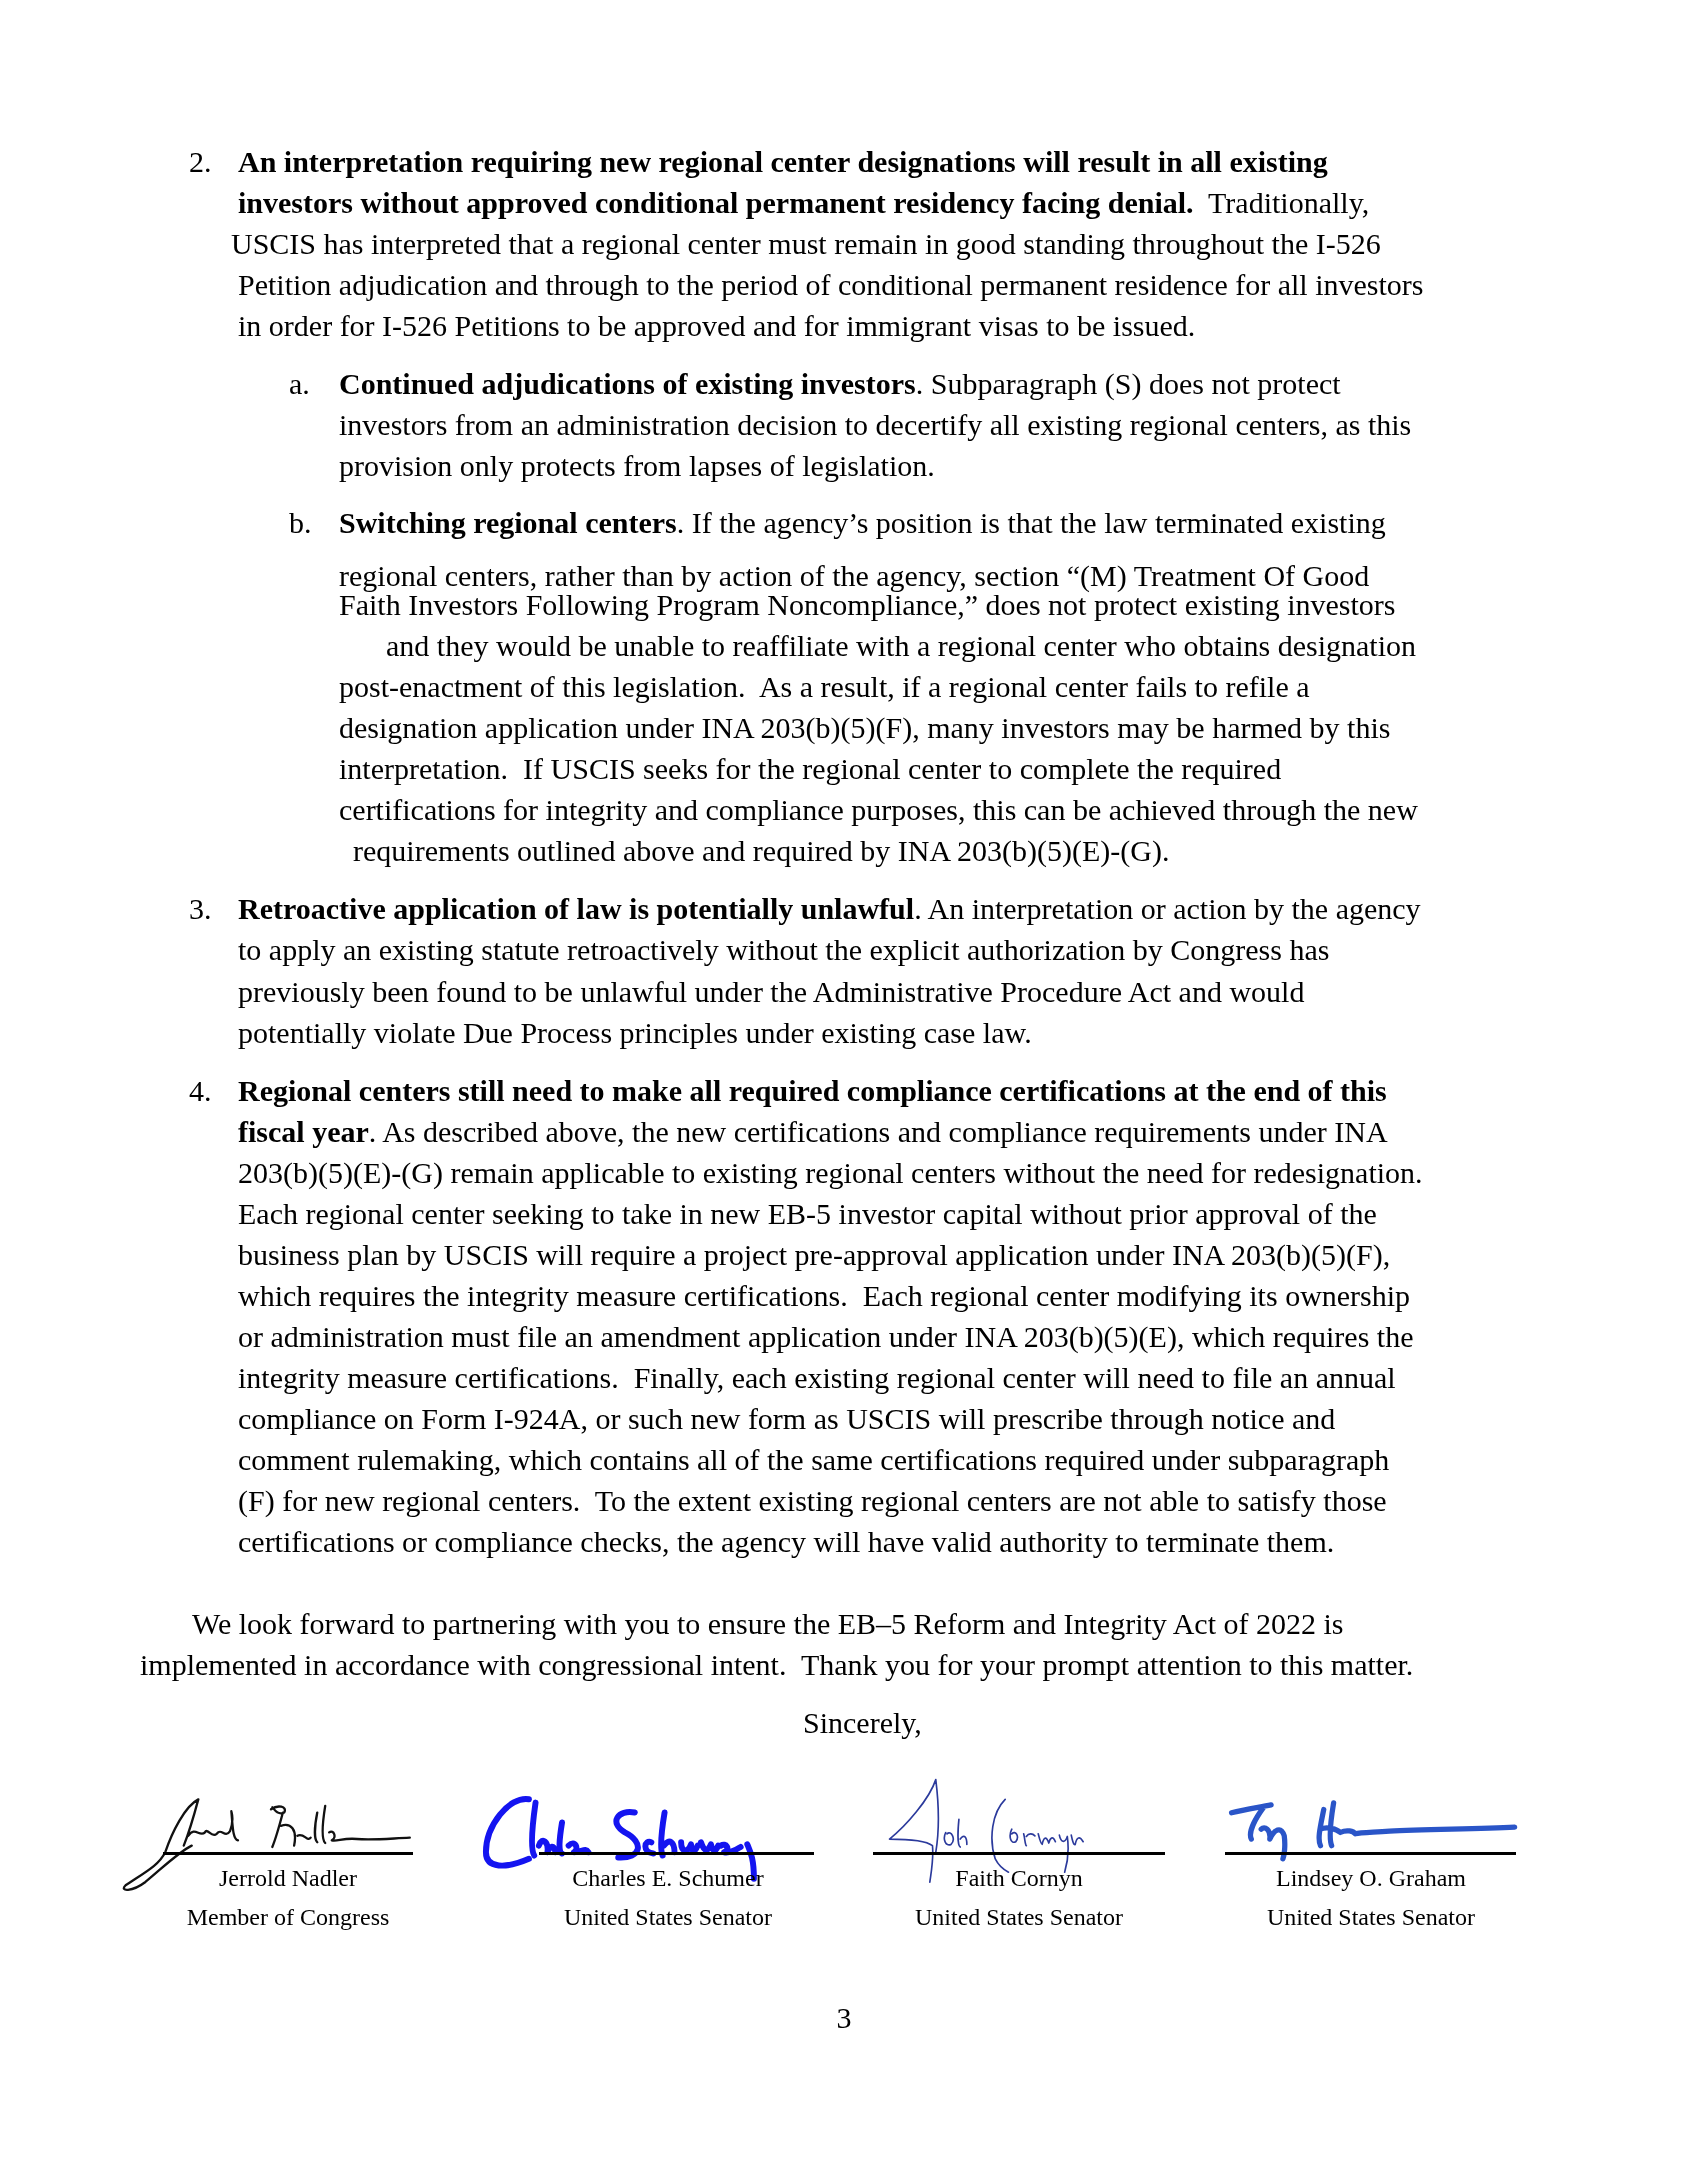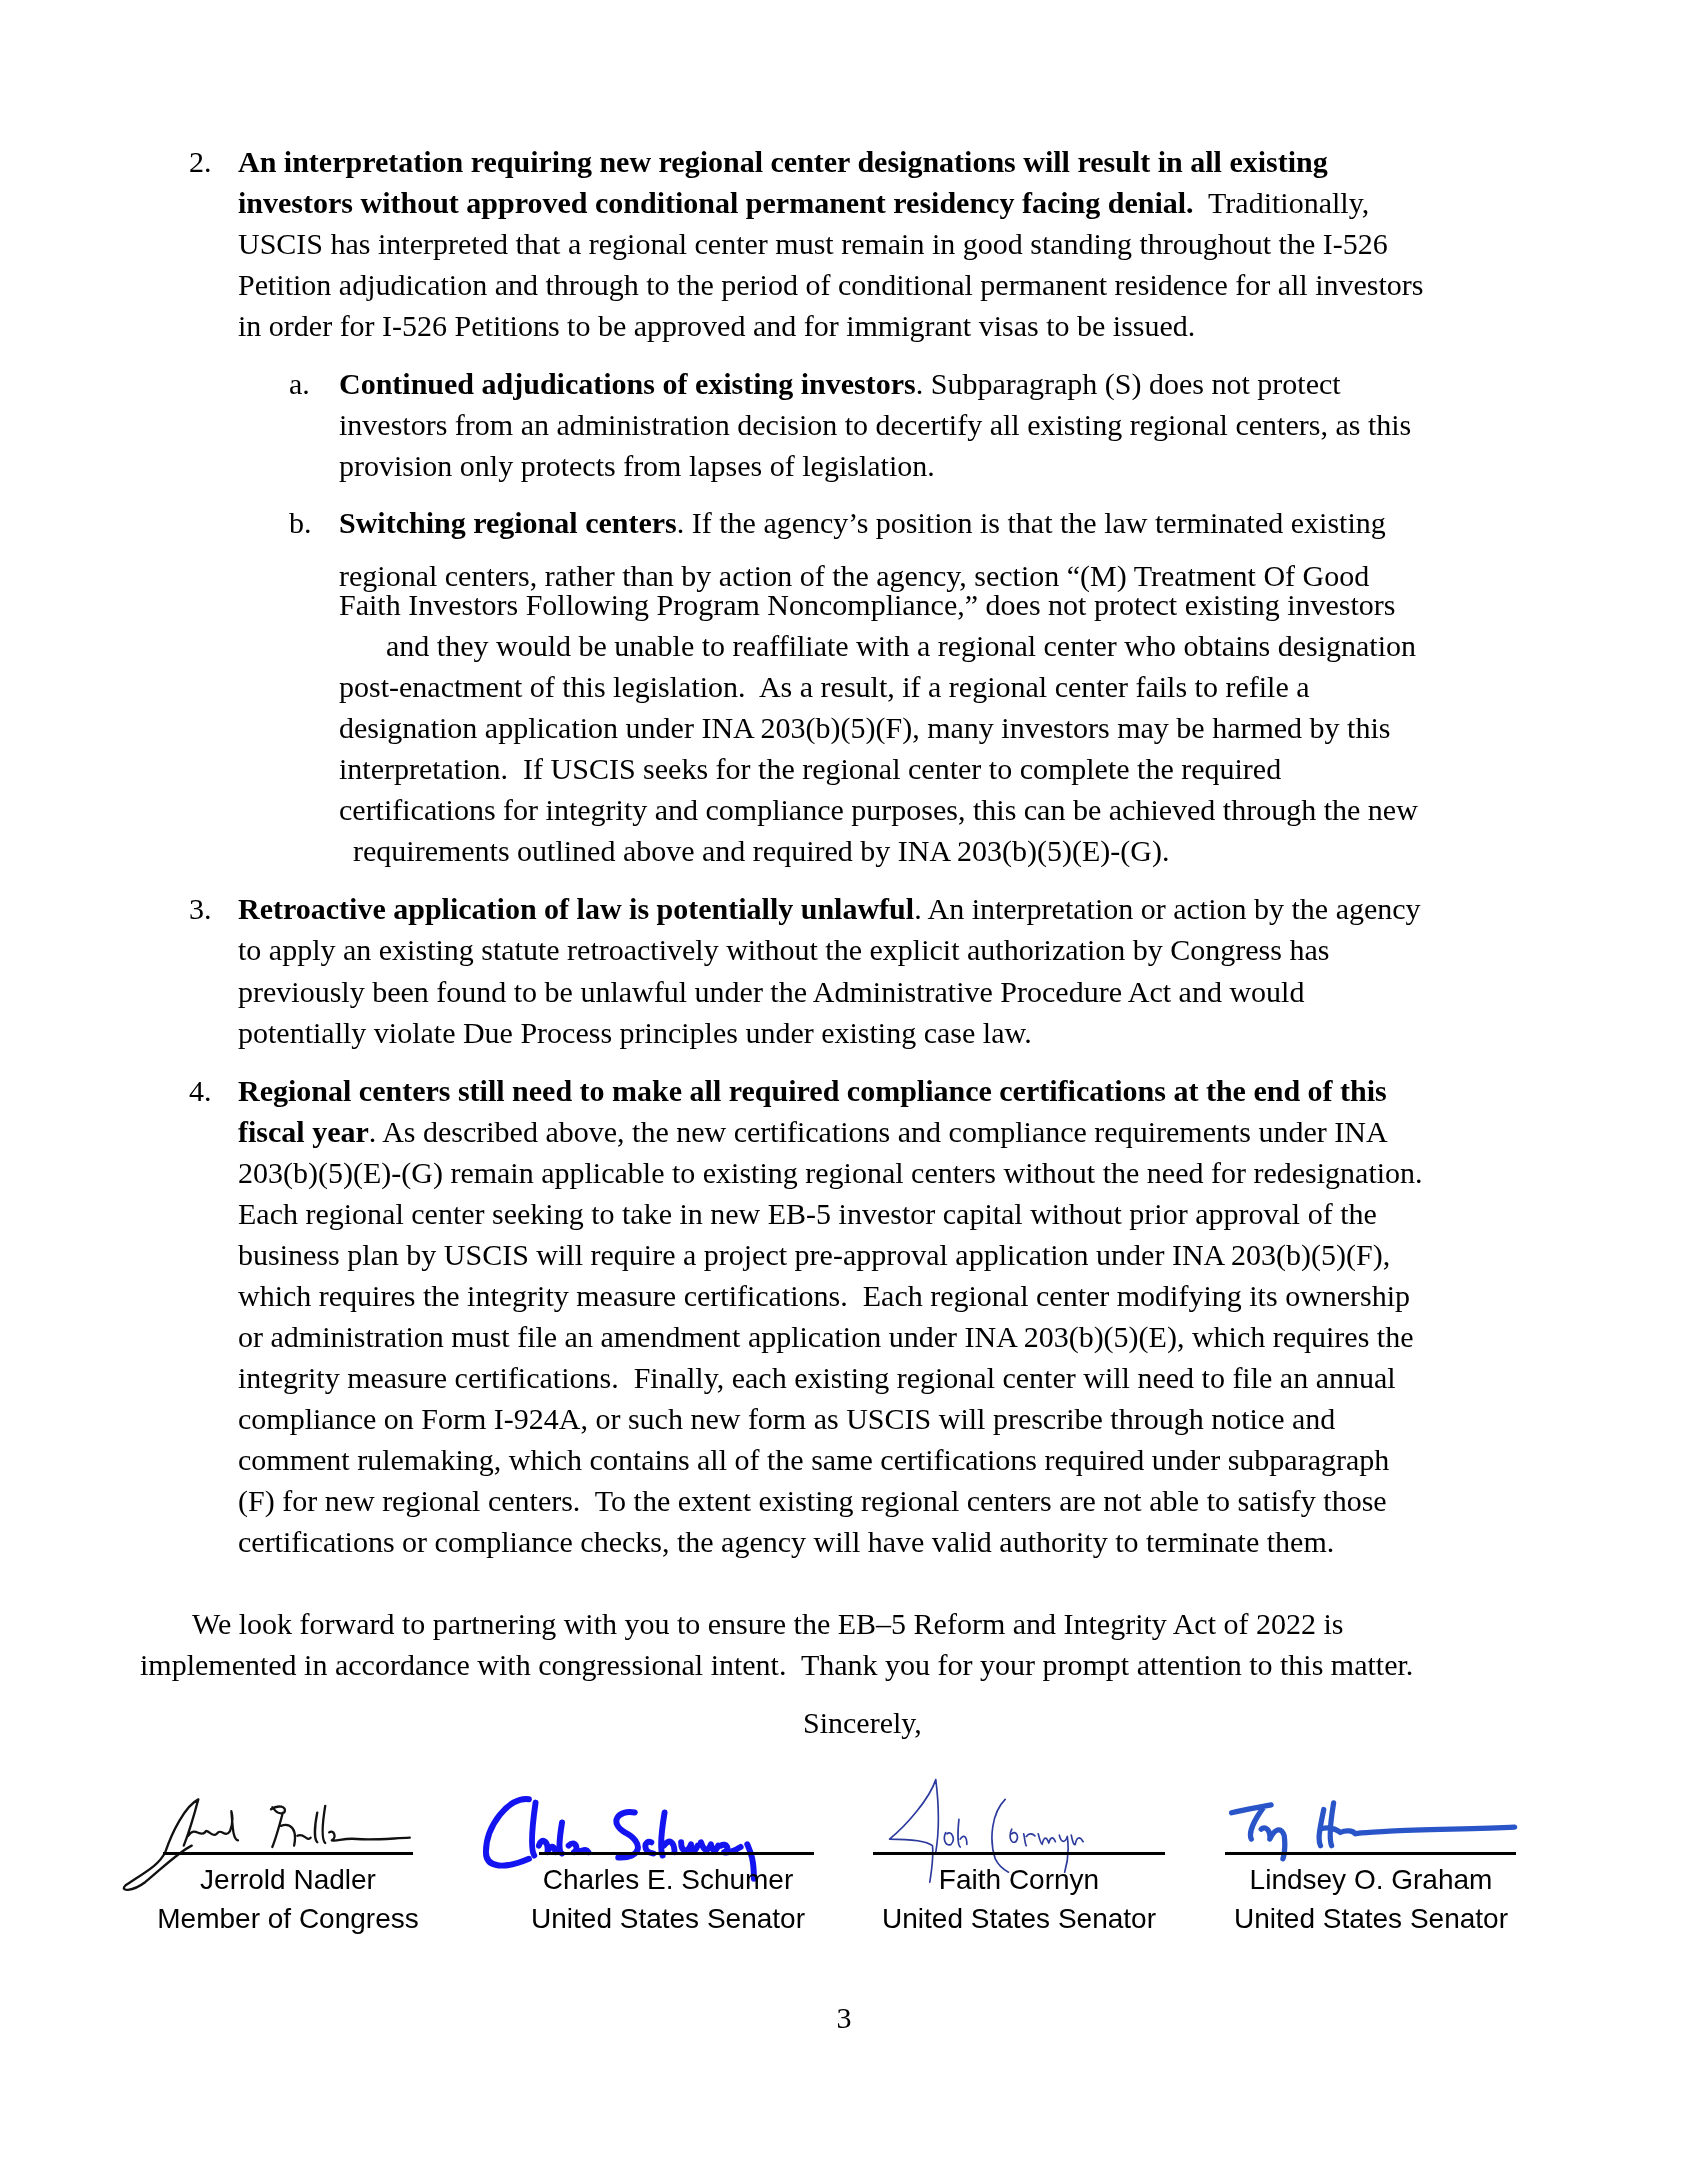--- a/index.html
+++ b/index.html
@@ -13,37 +13,37 @@
   .ln {
     position: absolute; white-space: nowrap; line-height: 1;
     font-family: "Liberation Serif", "DejaVu Serif", serif;
     font-size: 30px; color: #000;
   }
   .ln b { font-weight: bold; }
   .num { position: absolute; white-space: nowrap; line-height: 1; font-size: 30px;
     font-family: "Liberation Serif", "DejaVu Serif", serif; }
   .sig-line { position: absolute; height: 2.6px; background: #000; }
   .sig-name, .sig-title {
-    position: absolute; white-space: nowrap; line-height: 1; font-size: 28px;
-    font-family: Liberation Sans, sans-serif;
+    position: absolute; white-space: nowrap; line-height: 1; font-size: 24px;
+    font-family: Liberation Serif, serif;
     transform: translateX(-50%);
   }
   .sig-svg { position: absolute; overflow: visible; }
   .center { transform: translateX(-50%); }
 </style>
 </head>
 <body>
 
 <div class="page">
 
   <div>
     <span class="num" style="left:189px; top:147px;">2.</span>
     <div class="ln" style="left:238px; top:147px;"><b>An interpretation requiring new regional center designations will result in all existing</b><span></span></div>
     <div class="ln" style="left:238px; top:188px;"><b>investors without approved conditional permanent residency facing denial.</b><span style="white-space:pre">  Traditionally,</span></div>
-    <div class="ln" style="left:238px; top:229px;">USCIS has interpreted that a regional center must remain in good standing throughout the I-526</div>
+    <div class="ln" style="left:231px; top:229px;">USCIS has interpreted that a regional center must remain in good standing throughout the I-526</div>
     <div class="ln" style="left:238px; top:270px;text-align:center;">Petition adjudication and through to the period of conditional permanent residence for all investors</div>
     <div class="ln" style="left:238px; top:311px;">in order for I-526 Petitions to be approved and for immigrant visas to be issued.</div>
   </div>
 
   <div>
     <span class="num" style="left:289px; top:369px;">a.</span>
     <div class="ln" style="left:339px; top:369px;"><b>Continued adjudications of existing investors</b><span>. Subparagraph (S) does not protect</span></div>
     <div class="ln" style="left:339px; top:410px;">investors from an administration decision to decertify all existing regional centers, as this</div>
     <div class="ln" style="left:339px; top:451px;">provision only protects from lapses of legislation.</div>
   </div>

